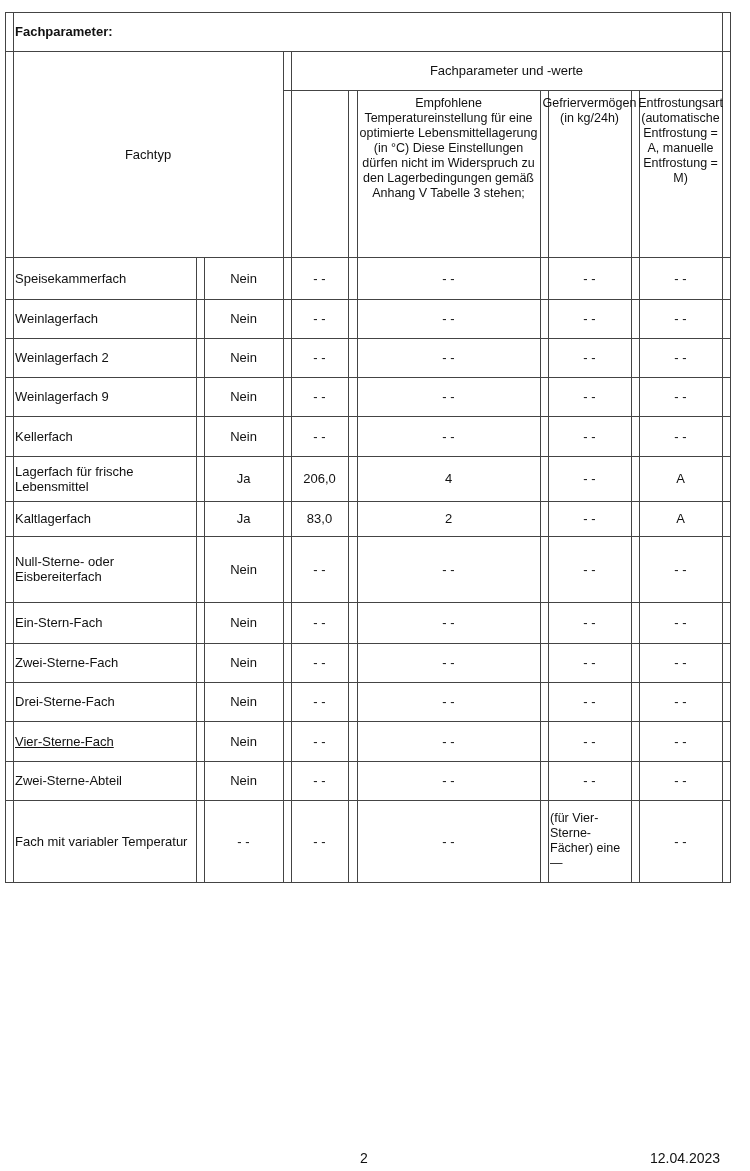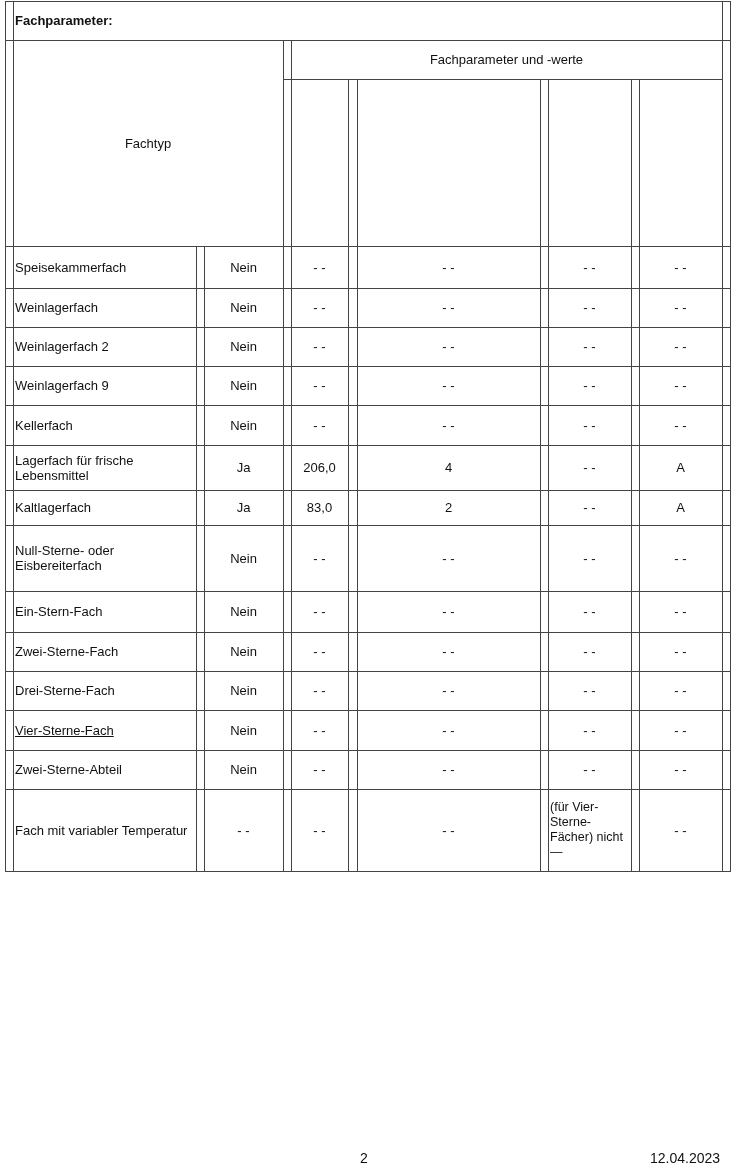--- a/index.html
+++ b/index.html
@@ -1,18 +1,18 @@
 <!DOCTYPE html>
 <html><head>
 <meta charset="utf-8">
 <style>
   html, body { margin:0; padding:0; background:#ffffff; }
   body { width:750px; height:1171px; position:relative; overflow:hidden;
          font-family:"Liberation Sans", sans-serif; color:#111; font-size:13px; }
-  .frame { position:absolute; left:5px; top:1px; width:725px; height:871px; }
+  .frame { position:absolute; left:5px; top:12px; width:725px; height:871px; }
   .vl { position:absolute; width:0; border-left:1.3px solid #444; }
   .hl { position:absolute; height:0; border-top:1.3px solid #444; }
   .cell { position:absolute; display:flex; align-items:center; justify-content:center;
           text-align:center; line-height:15px; box-sizing:border-box; padding:0 2px; }
   .cell.left { justify-content:flex-start; text-align:left; padding-left:2px; }
   .title { font-weight:bold; font-size:13px; }
   .hdr-small { font-size:12.5px; line-height:15px; }
   .footer { position:absolute; font-size:14px; }
 </style>
 </head>
@@ -46,20 +46,29 @@
   <div class="cell left title" style="left:8px;top:0;width:700px;height:39px">
     <span>Fachparameter:</span>
   </div>
 
   <div class="cell" style="left:286px;top:39px;width:431px;height:39px">
     <span>Fachparameter und -werte</span>
   </div>
   <div class="cell" style="left:8px;top:39px;width:270px;height:206px">
     <span>Fachtyp</span>
   </div>
+  <div class="cell hdr-small" style="left:352px;top:84px;width:183px;height:161px;align-items:flex-start">
+    <span>Empfohlene Temperatureinstellung für eine optimierte Lebensmittellagerung (in °C) Diese Einstellungen dürfen nicht im Widerspruch zu den Lagerbedingungen gemäß Anhang V Tabelle 3 stehen;</span>
+  </div>
+  <div class="cell hdr-small" style="left:543px;top:84px;width:83px;height:161px;align-items:flex-start">
+    <span>Gefriervermögen (in kg/24h)</span>
+  </div>
+  <div class="cell hdr-small" style="left:634px;top:84px;width:83px;height:161px;align-items:flex-start">
+    <span>Entfrostungsart (automatische Entfrostung = A, manuelle Entfrostung = M)</span>
+  </div>
 
   <div id="rows"></div>
 <div>
       <div class="cell left" style="left: 8px; top: 245px; width: 183px; height: 42px;">
         <span>Speisekammerfach</span>
       </div>
       <div class="cell" style="left: 199px; top: 245px; width: 79px; height: 42px;">
         <span>Nein</span>
       </div>
       <div class="cell" style="left: 286px; top: 245px; width: 57px; height: 42px;">
@@ -335,21 +344,21 @@
       <div class="cell" style="left: 199px; top: 788px; width: 79px; height: 82px;">
         <span>- -</span>
       </div>
       <div class="cell" style="left: 286px; top: 788px; width: 57px; height: 82px;">
         <span>- -</span>
       </div>
       <div class="cell" style="left: 352px; top: 788px; width: 183px; height: 82px;">
         <span>- -</span>
       </div>
       <div class="cell left" style="left: 543px; top: 788px; width: 83px; height: 82px; font-size: 12.5px;">
-        <span>(für Vier-Sterne-Fächer) nicht —</span>
+        <span>(für Vier-Sterne-Fächer) eine —</span>
       </div>
       <div class="cell" style="left: 634px; top: 788px; width: 83px; height: 82px;">
         <span>- -</span>
       </div>
     </div>
   </div>
 
 <div class="footer" style="left:360px;top:1150px">2</div>
 <div class="footer" style="left:650px;top:1150px">12.04.2023</div>
 

